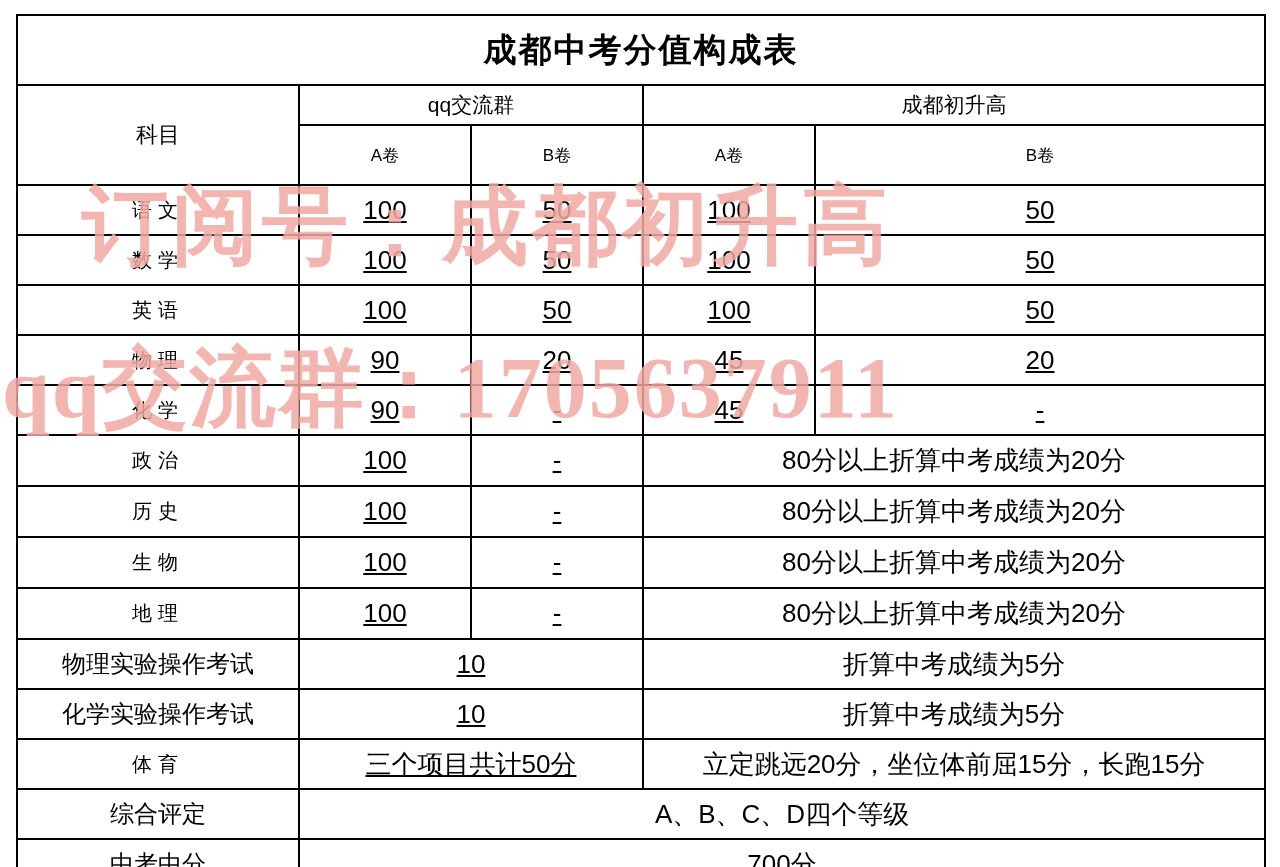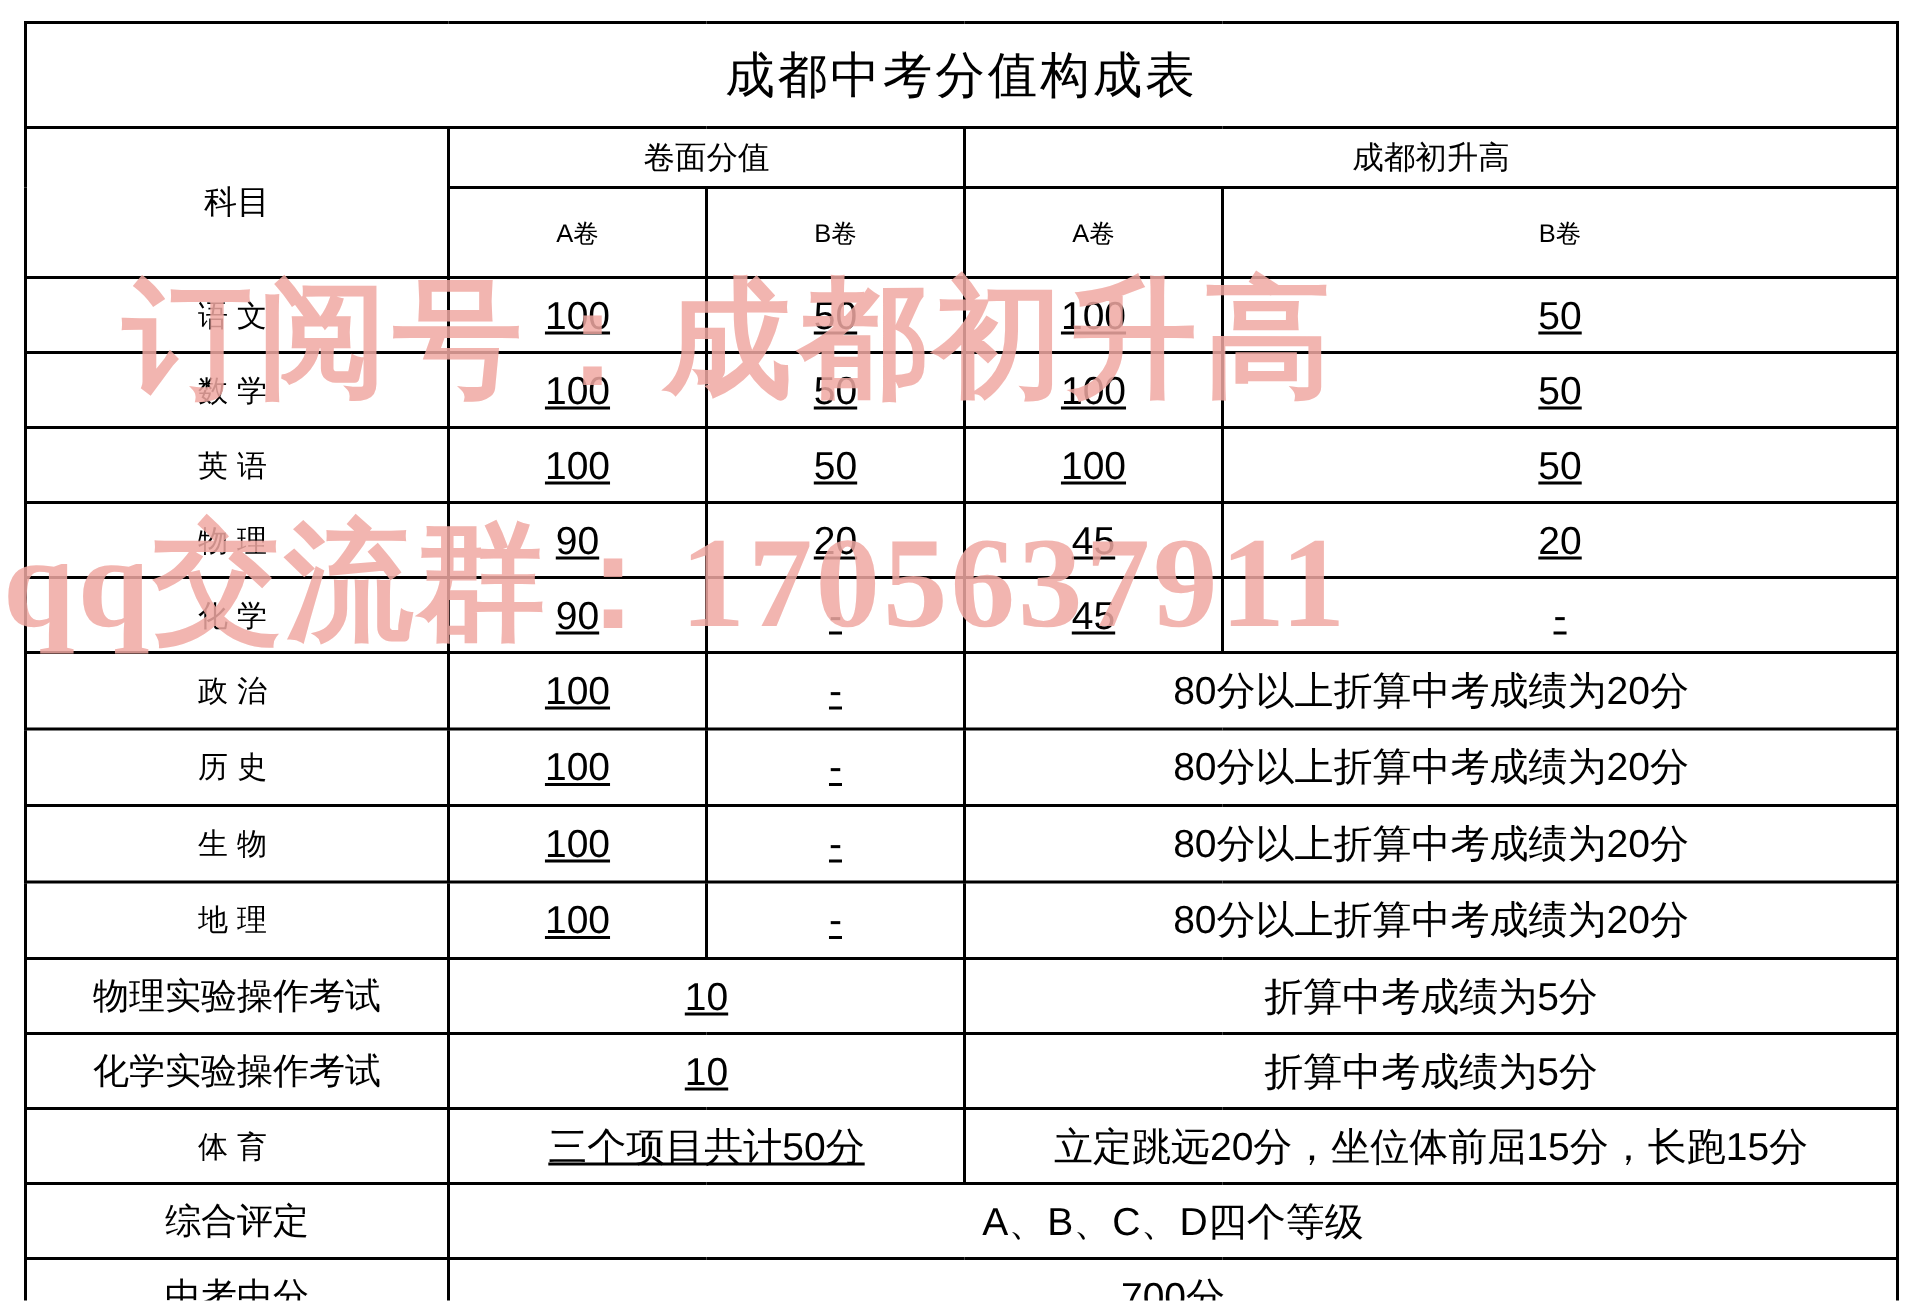--- a/index.html
+++ b/index.html
@@ -32,21 +32,21 @@
     border: 2px solid #000000;
     text-align: center;
     vertical-align: middle;
     font-family: "Liberation Sans", sans-serif;
     color: #000000;
     background: transparent;
   }
   .title-cell {
     background: #ffff00;
     font-size: 33px;
-    font-weight: normal;
+    font-weight: bold;
     letter-spacing: 2px;
     height: 68px;
     padding: 0;
   }
   .head-cell {
     background: #cfdceb;
     font-size: 21px;
     height: 38px;
     padding: 0;
   }
@@ -121,21 +121,21 @@
       <col style="width:172px">
       <col style="width:172px">
       <col style="width:450px">
     </colgroup>
     <tbody>
       <tr>
         <td class="title-cell" colspan="5">成都中考分值构成表</td>
       </tr>
       <tr>
         <td class="head-cell subject" rowspan="2">科目</td>
-        <td class="head-cell" colspan="2">卷面分值</td>
+        <td class="head-cell" colspan="2">qq交流群</td>
         <td class="head-cell" colspan="2">成都初升高</td>
       </tr>
       <tr>
         <td class="head-sub">A卷</td>
         <td class="head-sub">B卷</td>
         <td class="head-sub">A卷</td>
         <td class="head-sub">B卷</td>
       </tr>
 
       <tr>

